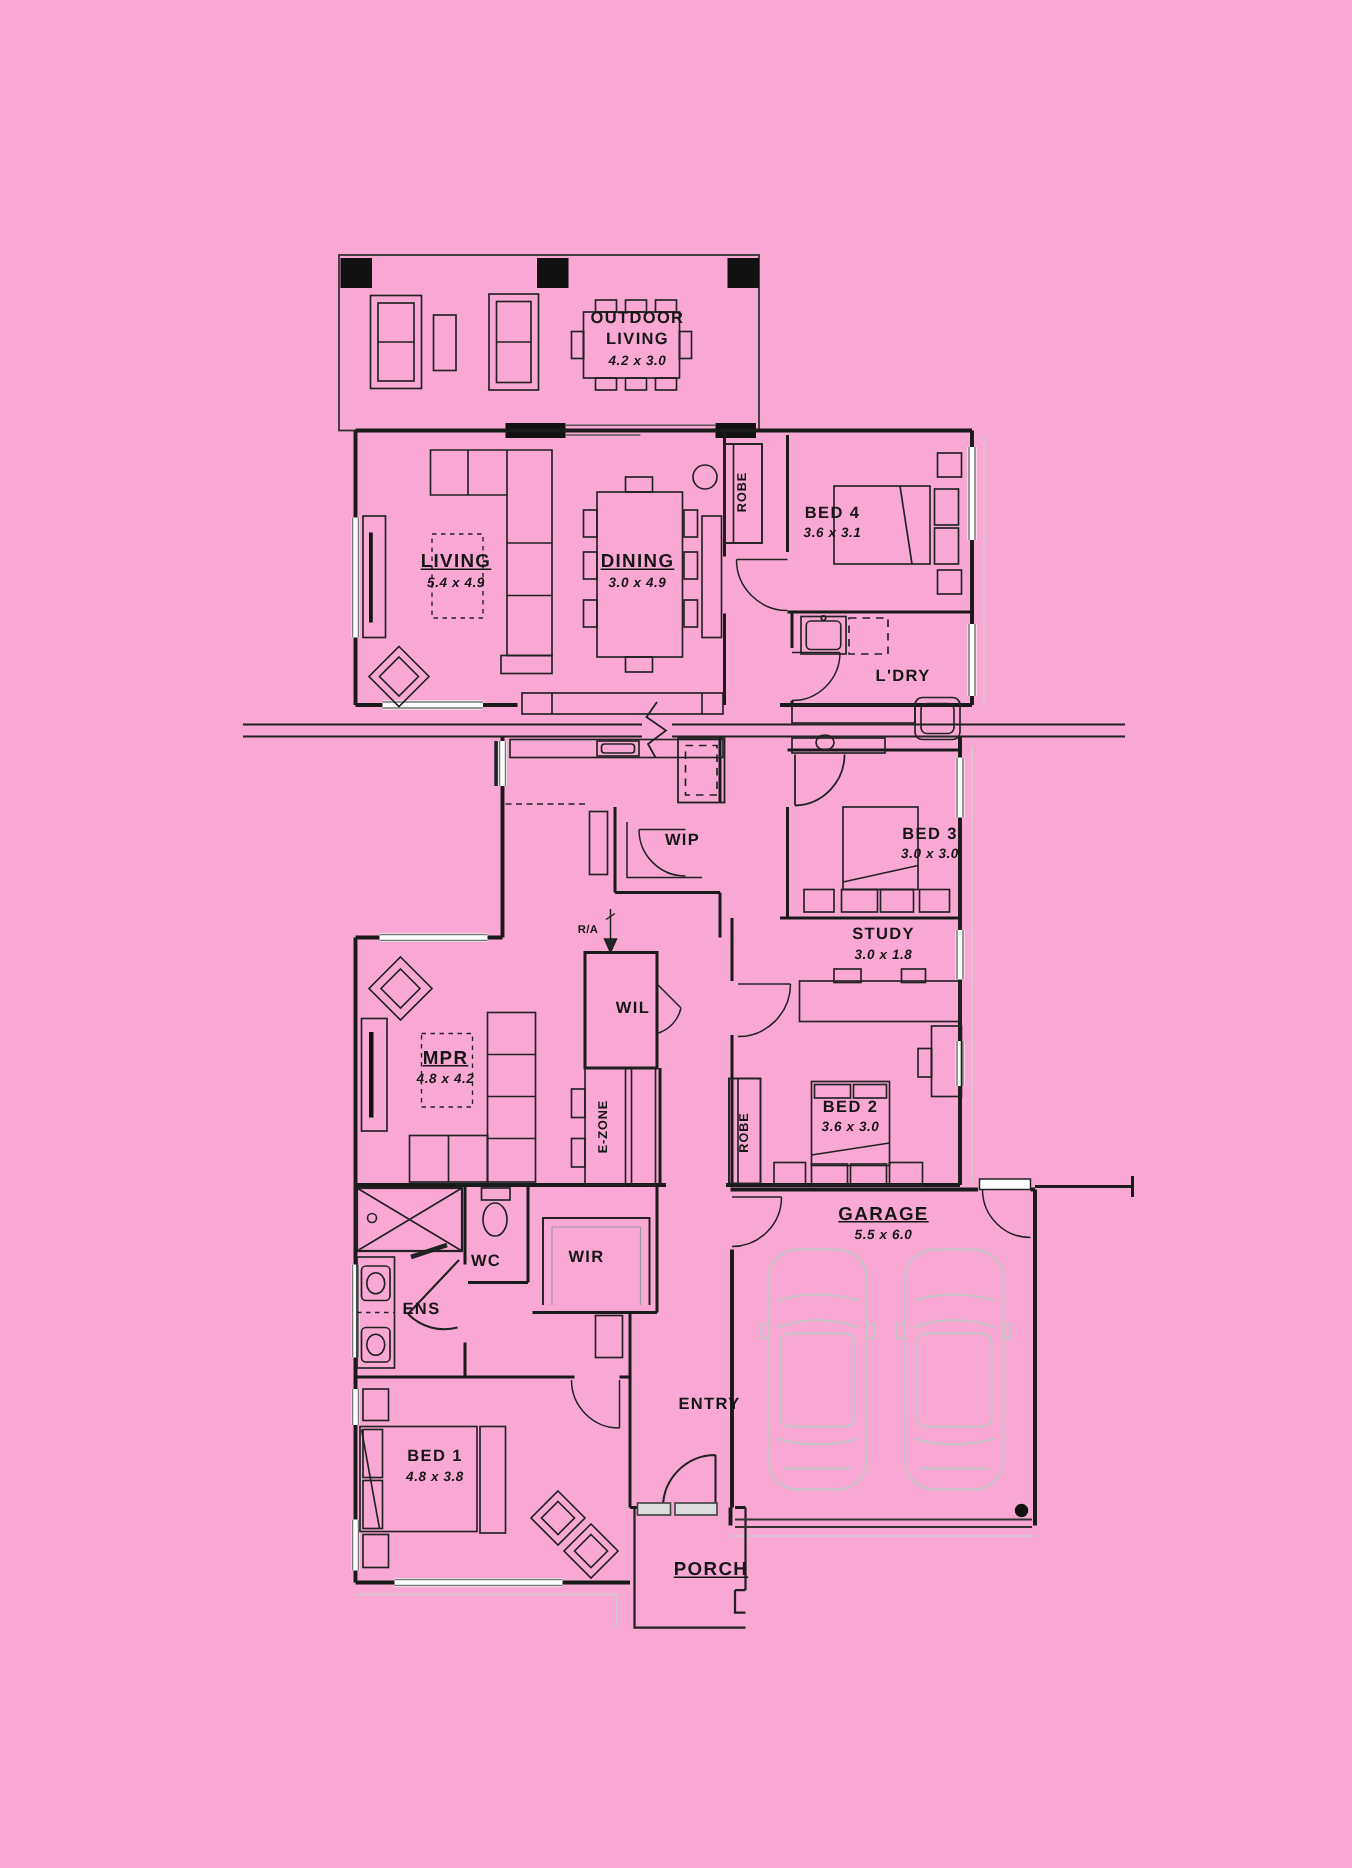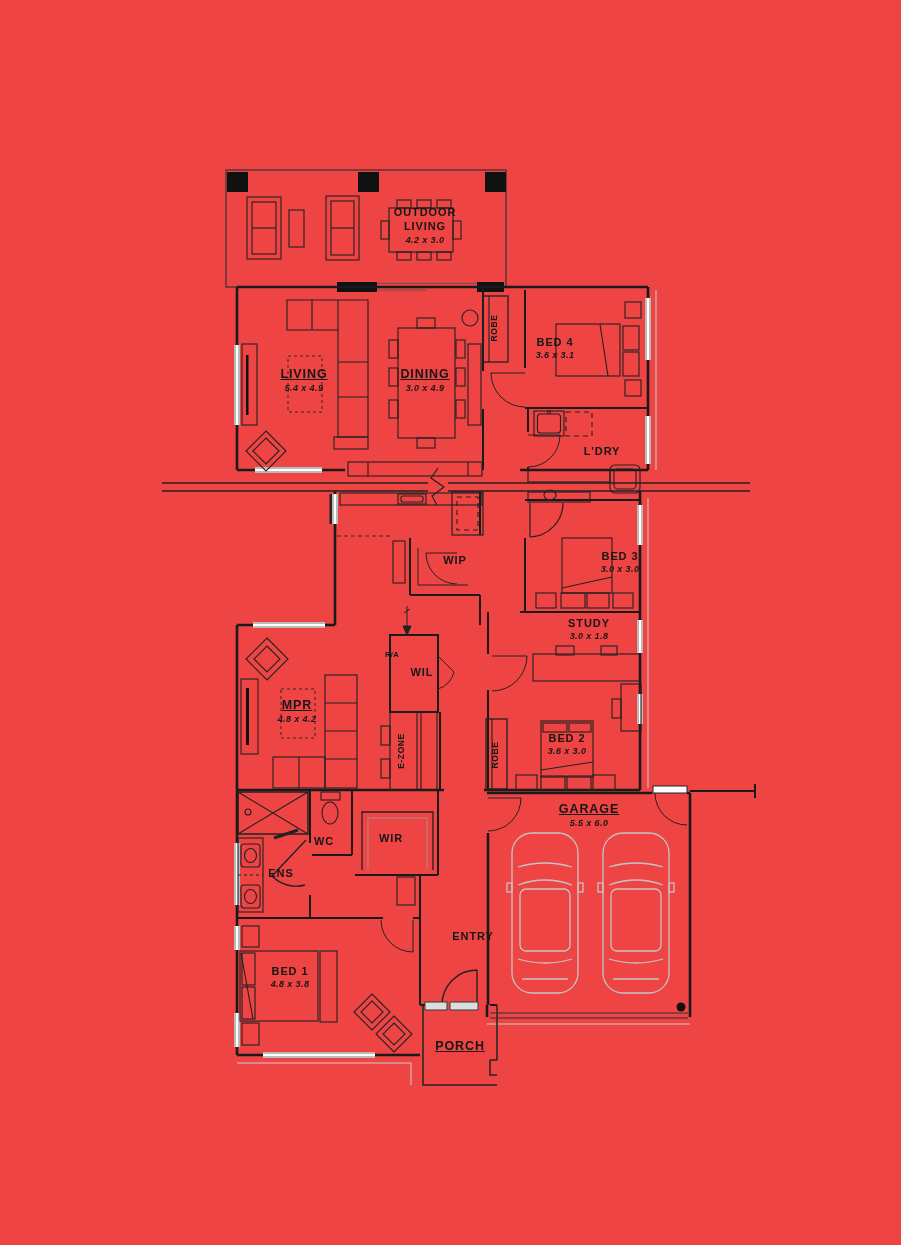--- a/index.html
+++ b/index.html
@@ -1,27 +1,27 @@
 <!DOCTYPE html>
 <html><head>
 <meta charset="utf-8">
 <style>
   html,body{margin:0;padding:0;background:#fff;}
-  .plan{position:relative;width:901px;height:1245px;background:#ef4444;overflow:hidden;
+  .plan{position:relative;width:901px;height:1245px;background:#f9a8d4;overflow:hidden;
         font-family:"Liberation Sans",sans-serif;}
   .plan svg{position:absolute;left:0;top:0;}
   .lbl{position:absolute;transform:translateX(-50%);text-align:center;color:#161616;
        font-weight:700;line-height:1.3;white-space:nowrap;z-index:5;}
   .lbl .nm{display:block;font-size:11px;letter-spacing:.9px;}
   .lbl .dm{display:block;font-size:9px;letter-spacing:.4px;margin-top:1px;font-style:italic;}
   .lbl.big .nm{font-size:12.5px;text-decoration:underline;}
   .lbl.wrap{white-space:normal;width:78px;}
   .lbl.vert{transform:translate(-50%,-50%) rotate(-90deg);}
   .lbl.vert .nm{font-size:8.5px;letter-spacing:.6px;}
-  .lbl.tiny .nm{font-size:7.5px;letter-spacing:.3px;margin-top:35px;}
+  .lbl.tiny .nm{font-size:7.5px;letter-spacing:.3px;}
 </style>
 </head>
 <body>
 
 <div class="plan">
 
 <svg width="901" height="1245" viewBox="0 0 901 1245">
 
   <g stroke="#cccccc" stroke-width="1" fill="none">
     <path d="M656,290 V470"></path>
@@ -369,20 +369,20 @@
   <div class="lbl" style="left:391px;top:831px">
     <span class="nm">WIR</span>
   </div>
   <div class="lbl" style="left:473px;top:929px">
     <span class="nm">ENTRY</span>
   </div>
   <div class="lbl" style="left:290px;top:964px">
     <span class="nm">BED 1</span>
     <span class="dm">4.8 x 3.8</span>
   </div>
-  <div class="lbl big" style="left:460px;top:1038px">
+  <div class="lbl big" style="left:474px;top:1038px">
     <span class="nm">PORCH</span>
   </div>
   <div class="lbl tiny" style="left:392px;top:615px">
     <span class="nm">R/A</span>
   </div>
 
 </div>
 
 </body></html>

